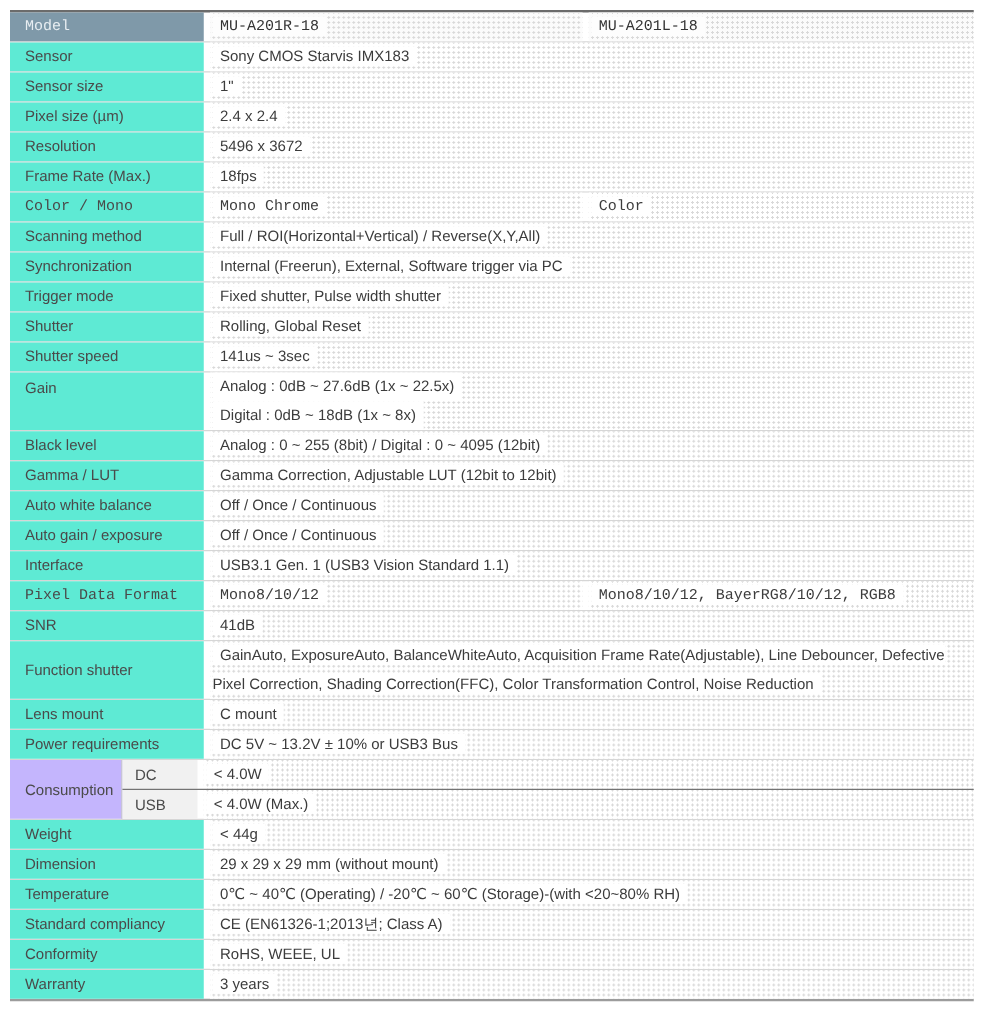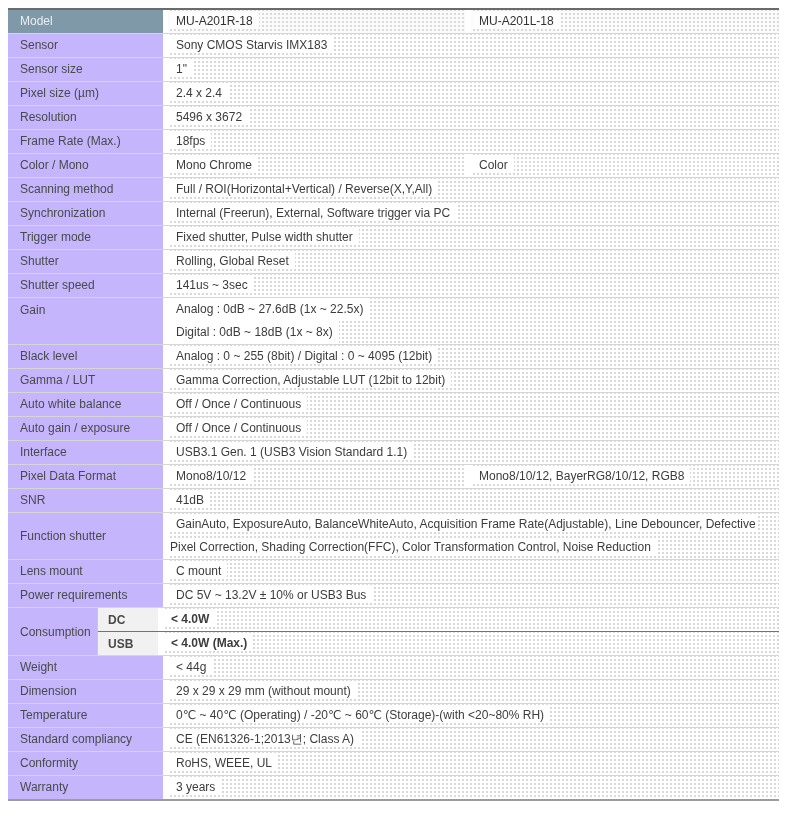--- a/index.html
+++ b/index.html
@@ -11,26 +11,26 @@
     overflow: hidden;
   }
   .spec-table {
     margin: 8px 8px 0 8px;
     width: 771px;
     border-top: 2px solid #6b6b6b;
     border-bottom: 2px solid #9c9c9c;
   }
   .row { display: grid; grid-column-gap: 5px; grid-template-columns: 155px 1fr; }
   .row + .row { border-top: 1px solid #d6d6d6; }
-  .row.split { grid-template-columns: 155px 298px 1fr; }
+  .row.split { grid-template-columns: 155px 298px 1fr; font-family: Liberation Mono, monospace; }
   .row.group { grid-template-columns: 90px 1fr; grid-column-gap: 0; }
 
   .cell { min-height: 23px; line-height: 21px; display: flex; align-items: center; }
   .label {
-    background: #c4b5fd; color: #4a4a4a;
+    background: #5eead4; color: #4a4a4a;
     padding-left: 12px;
   }
   .header .label { background: #7f99a9; color: #e8eef2; }
   .value {
     background: #ffffff;
     padding-left: 2px;
     display: block; line-height: 23px;
   }
   .dots {
     background-image: radial-gradient(#d9d9d9 1px, rgba(0,0,0,0) 1.1px);
@@ -44,21 +44,21 @@
   .lines .value .line { display: block; line-height: 23px; }
   .wrap .value { line-height: 23px; padding-right: 6px; }
 
   
   .cons-label {
     background: #c4b5fd; color: #4a4a4a; padding-left: 12px;
     border-right: 1px solid #c9c9c9;
     display: flex; align-items: center;
   }
   .cons-right { display: flex; flex-direction: column; }
-  .cons-subrow { display: grid; grid-template-columns: 60px 1fr; grid-column-gap: 5px; font-weight: bold; }
+  .cons-subrow { display: grid; grid-template-columns: 60px 1fr; grid-column-gap: 5px; }
   .cons-subrow + .cons-subrow { border-top: 1px solid #737373; }
   .sublabel { background: #f1f1f1; color: #4a4a4a; padding-left: 10px; min-height: 23px; display: flex; align-items: center; }
 </style>
 </head>
 <body>
 
 <div class="spec-table">
   <div class="row split header">
     <div class="cell label">
       <span>Model</span>

